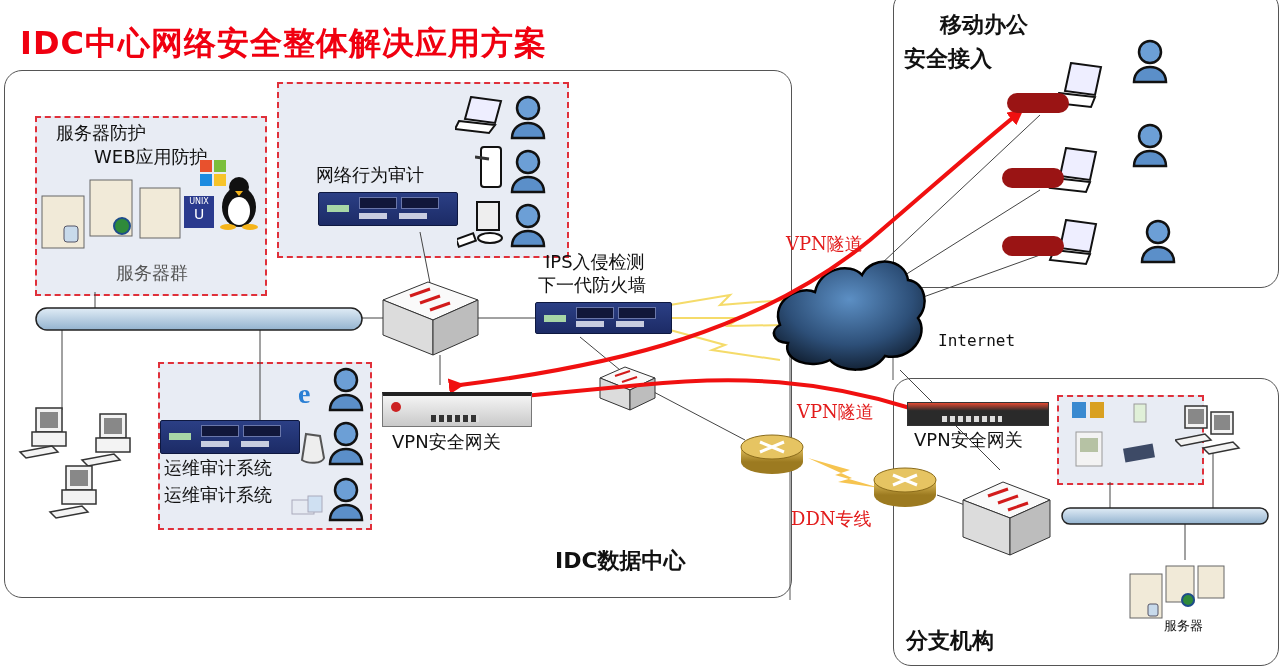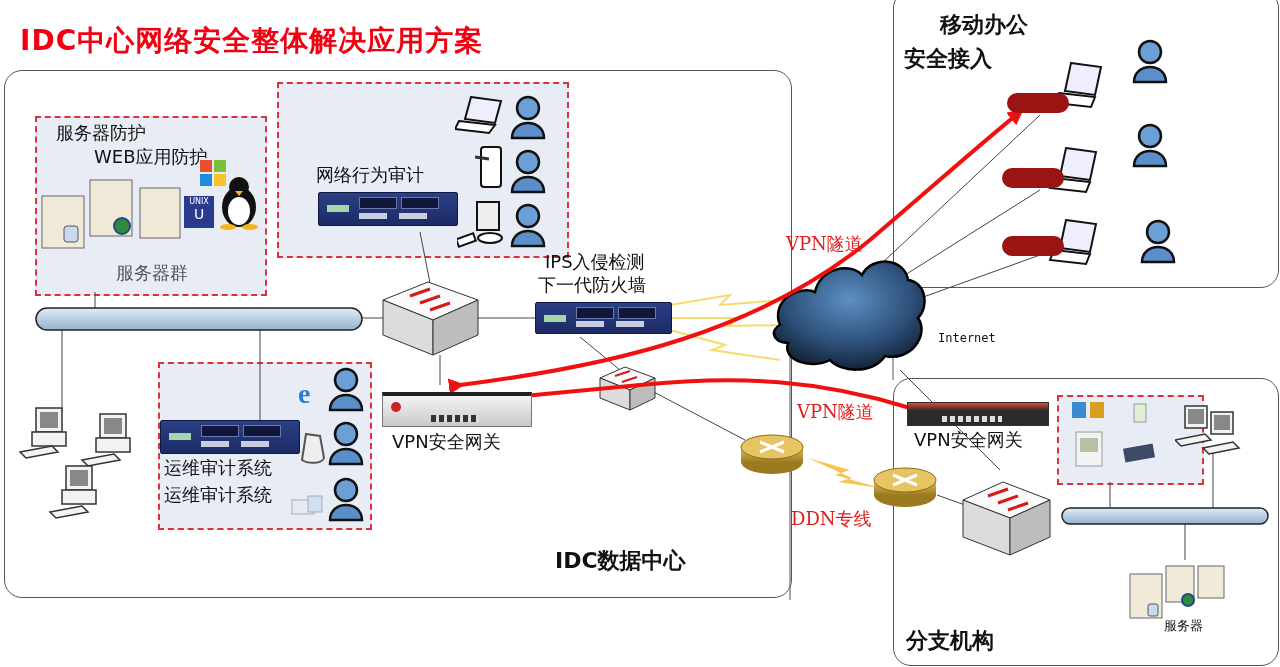--- a/index.html
+++ b/index.html
@@ -1,18 +1,18 @@
 <!DOCTYPE html>
 <html><head>
 <meta charset="utf-8">
 <style>
   html,body{margin:0;padding:0;background:#fff;}
   body{width:1280px;height:667px;position:relative;overflow:hidden;font-family:"DejaVu Sans","Liberation Sans",sans-serif;}
   .abs{position:absolute;}
-  .title{left:20px;top:22px;font-size:28px;font-weight:bold;color:#f00010;letter-spacing:1px;text-align:center;}
+  .title{left:20px;top:22px;font-size:32px;font-weight:bold;color:#f00010;letter-spacing:1px;text-align:center;}
   .zone{position:absolute;border:1.5px solid #555;border-radius:18px;background:#fff;}
   .dash{position:absolute;border:2px dashed #e0303a;background:#e8ecf4;}
   .lbl{position:absolute;color:#111;white-space:nowrap;}
   .lbl-big{font-size:22px;font-weight:bold;}
   .lbl-mid{font-size:18px;}
   .lbl-red{color:#e21b1b;font-family:"DejaVu Serif","Liberation Serif",serif;font-size:18px;}
   svg.layer{position:absolute;left:0;top:0;}
   .rack{position:absolute;background:linear-gradient(#2b3f85,#1c2b66);border:1px solid #0e1840;border-radius:2px;}
   .rack .lcd{position:absolute;left:8px;top:12px;width:22px;height:7px;background:#a7d6a6;}
   .rack .port{position:absolute;width:28px;height:6px;background:#c8cde0;bottom:6px;}
@@ -275,21 +275,21 @@
 
 <div class="gw" style="left:382px;top:392px;width:148px;height:30px;border-top:4px solid #222;">
   <div style="position:absolute;left:8px;top:6px;width:10px;height:10px;border-radius:50%;background:#c22;"></div>
   <div style="position:absolute;left:48px;bottom:4px;width:48px;height:7px;background:repeating-linear-gradient(90deg,#333 0 5px,#ddd 5px 8px);"></div>
 </div>
 <div class="lbl lbl-mid" style="left:392px;top:430px;">VPN安全网关</div>
 
 <div class="lbl lbl-red" style="left:786px;top:232px;">VPN隧道</div>
 <div class="lbl lbl-red" style="left:797px;top:400px;">VPN隧道</div>
 <div class="lbl lbl-red" style="left:791px;top:507px;">DDN专线</div>
-<div class="lbl" style="left:938px;top:331px;font-size:12px;font-family:'DejaVu Sans Mono','Liberation Mono',monospace;">Internet</div>
+<div class="lbl" style="left:938px;top:331px;font-size:16px;font-family:'DejaVu Sans Mono','Liberation Mono',monospace;">Internet</div>
 
 <div class="lbl lbl-big" style="left:904px;top:10px;margin-left:36px;">移动办公</div>
 <div class="lbl lbl-big" style="left:904px;top:44px;">安全接入</div>
 <svg class="abs" style="left:1005px;top:55px;" width="110" height="65">
     <polygon points="66,8 96,12 90,40 60,36" fill="#eef" stroke="#111" stroke-width="2"></polygon>
     <polygon points="54,38 90,42 86,52 50,48" fill="#fff" stroke="#111" stroke-width="2"></polygon>
     <rect x="2" y="38" width="62" height="20" rx="10" fill="#9a1414"></rect>
   </svg>
 <svg class="abs" style="left:1000px;top:140px;" width="110" height="65">
     <polygon points="66,8 96,12 90,40 60,36" fill="#eef" stroke="#111" stroke-width="2"></polygon>

